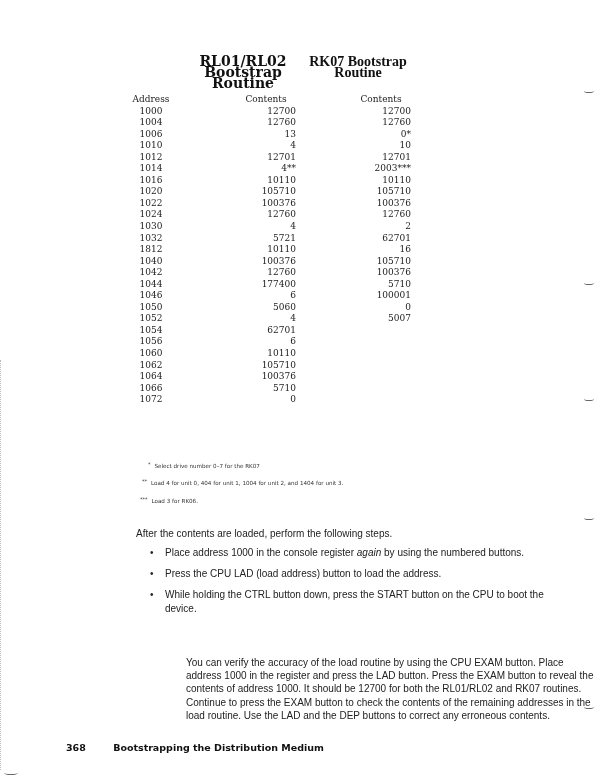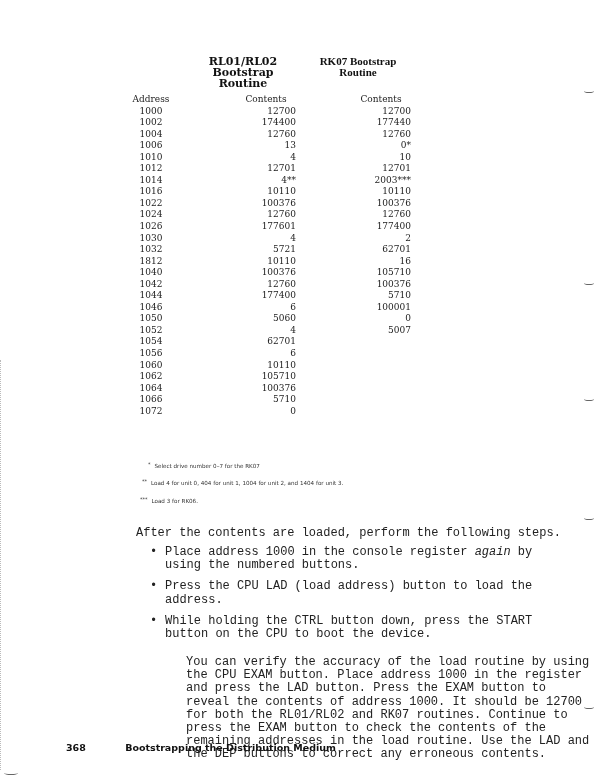--- a/index.html
+++ b/index.html
@@ -1,43 +1,43 @@
 <!DOCTYPE html>
 <html><head>
 <meta charset="utf-8">
 <style>
   html, body { margin: 0; padding: 0; background: #ffffff; }
   body { width: 604px; height: 783px; position: relative; overflow: hidden;
          font-family: "DejaVu Serif", serif; color: #1a1a1a; }
   .hdr { position: absolute; top: 56px; font-family: "DejaVu Serif", serif; font-weight: bold;
-         font-size: 11px; line-height: 11px; text-align: center; color: #111; }
+         font-size: 14px; line-height: 11px; text-align: center; color: #111; }
   #hdr-rl { left: 178px; width: 130px; }
   #hdr-rk { left: 298px; width: 120px; font-family: Liberation Serif, serif; }
   table.boot { position: absolute; top: 94px; left: 126px; border-collapse: collapse;
                font-family: "DejaVu Serif", serif; font-size: 9px; color: #222; }
   table.boot td, table.boot th { padding: 0; height: 11.55px; line-height: 11.55px; font-weight: normal; }
   table.boot .c-addr { width: 50px; text-align: center; }
   table.boot .c-rl { width: 120px; text-align: right; padding-right: 0; }
   table.boot .c-rk { width: 115px; text-align: right; }
   table.boot th.c-rl { text-align: center; padding-left: 60px; width: 60px; }
   table.boot th.c-rk { text-align: center; padding-left: 55px; width: 60px; }
   .fn { position: absolute; left: 148px; font-family: "DejaVu Sans", sans-serif; font-size: 5.6px; color: #333; }
   .fn sup { font-size: 5px; vertical-align: 2px; margin-right: 4px; }
   #fn1 { top: 461px; }
   #fn2 { top: 478px; left: 142px; }
   #fn3 { top: 496px; left: 140px; }
-  .body-text { font-family: Liberation Mono, monospace; font-size: 12px; color: #222; line-height: 13.2px; }
+  .body-text { font-family: Liberation Sans, sans-serif; font-size: 10px; color: #222; line-height: 13.2px; }
   #intro { position: absolute; top: 527px; left: 136px; width: 440px; }
   ul.steps { position: absolute; top: 546px; left: 150px; width: 425px; margin: 0; padding: 0; list-style: none; }
   ul.steps li { position: relative; padding-left: 15px; margin-bottom: 8px; }
   ul.steps li .bullet { position: absolute; left: 0; top: 0; }
   #verify { position: absolute; top: 656px; left: 166px; width: 410px; margin-left: 20px; }
   #footer { position: absolute; top: 742px; left: 66px; font-family: "DejaVu Sans", sans-serif;
             font-weight: bold; font-size: 9.5px; color: #111; }
-  #footer .pg { margin-right: 36px; }
+  #footer .pg { margin-right: 24px; }
   .mark { position: absolute; width: 10px; height: 3px; border-bottom: 1px solid #666; border-radius: 0 0 50% 50%; }
   .leftedge { position: absolute; left: 0; top: 360px; width: 1px; height: 410px;
               border-left: 1px dotted #bbb; }
 </style>
 </head>
 <body>
 
 <div class="leftedge"></div>
 
 <div class="hdr" id="hdr-rl">
@@ -57,25 +57,20 @@
       <th class="c-rk">Contents</th>
     </tr>
   </thead>
   <tbody id="tbody">
       <tr>
         <td class="c-addr">1000</td>
         <td class="c-rl">12700</td>
         <td class="c-rk">12700</td>
       </tr>
       <tr>
-        <td class="c-addr">1002</td>
-        <td class="c-rl">174400</td>
-        <td class="c-rk">177440</td>
-      </tr>
-      <tr>
         <td class="c-addr">1004</td>
         <td class="c-rl">12760</td>
         <td class="c-rk">12760</td>
       </tr>
       <tr>
         <td class="c-addr">1006</td>
         <td class="c-rl">13</td>
         <td class="c-rk">0*</td>
       </tr>
       <tr>
@@ -92,33 +87,33 @@
         <td class="c-addr">1014</td>
         <td class="c-rl">4**</td>
         <td class="c-rk">2003***</td>
       </tr>
       <tr>
         <td class="c-addr">1016</td>
         <td class="c-rl">10110</td>
         <td class="c-rk">10110</td>
       </tr>
       <tr>
+        <td class="c-addr">1020</td>
+        <td class="c-rl">105710</td>
+        <td class="c-rk">105710</td>
+      </tr>
+      <tr>
         <td class="c-addr">1022</td>
         <td class="c-rl">100376</td>
         <td class="c-rk">100376</td>
       </tr>
       <tr>
         <td class="c-addr">1024</td>
         <td class="c-rl">12760</td>
         <td class="c-rk">12760</td>
-      </tr>
-      <tr>
-        <td class="c-addr">1026</td>
-        <td class="c-rl">177601</td>
-        <td class="c-rk">177400</td>
       </tr>
       <tr>
         <td class="c-addr">1030</td>
         <td class="c-rl">4</td>
         <td class="c-rk">2</td>
       </tr>
       <tr>
         <td class="c-addr">1032</td>
         <td class="c-rl">5721</td>
         <td class="c-rk">62701</td>

